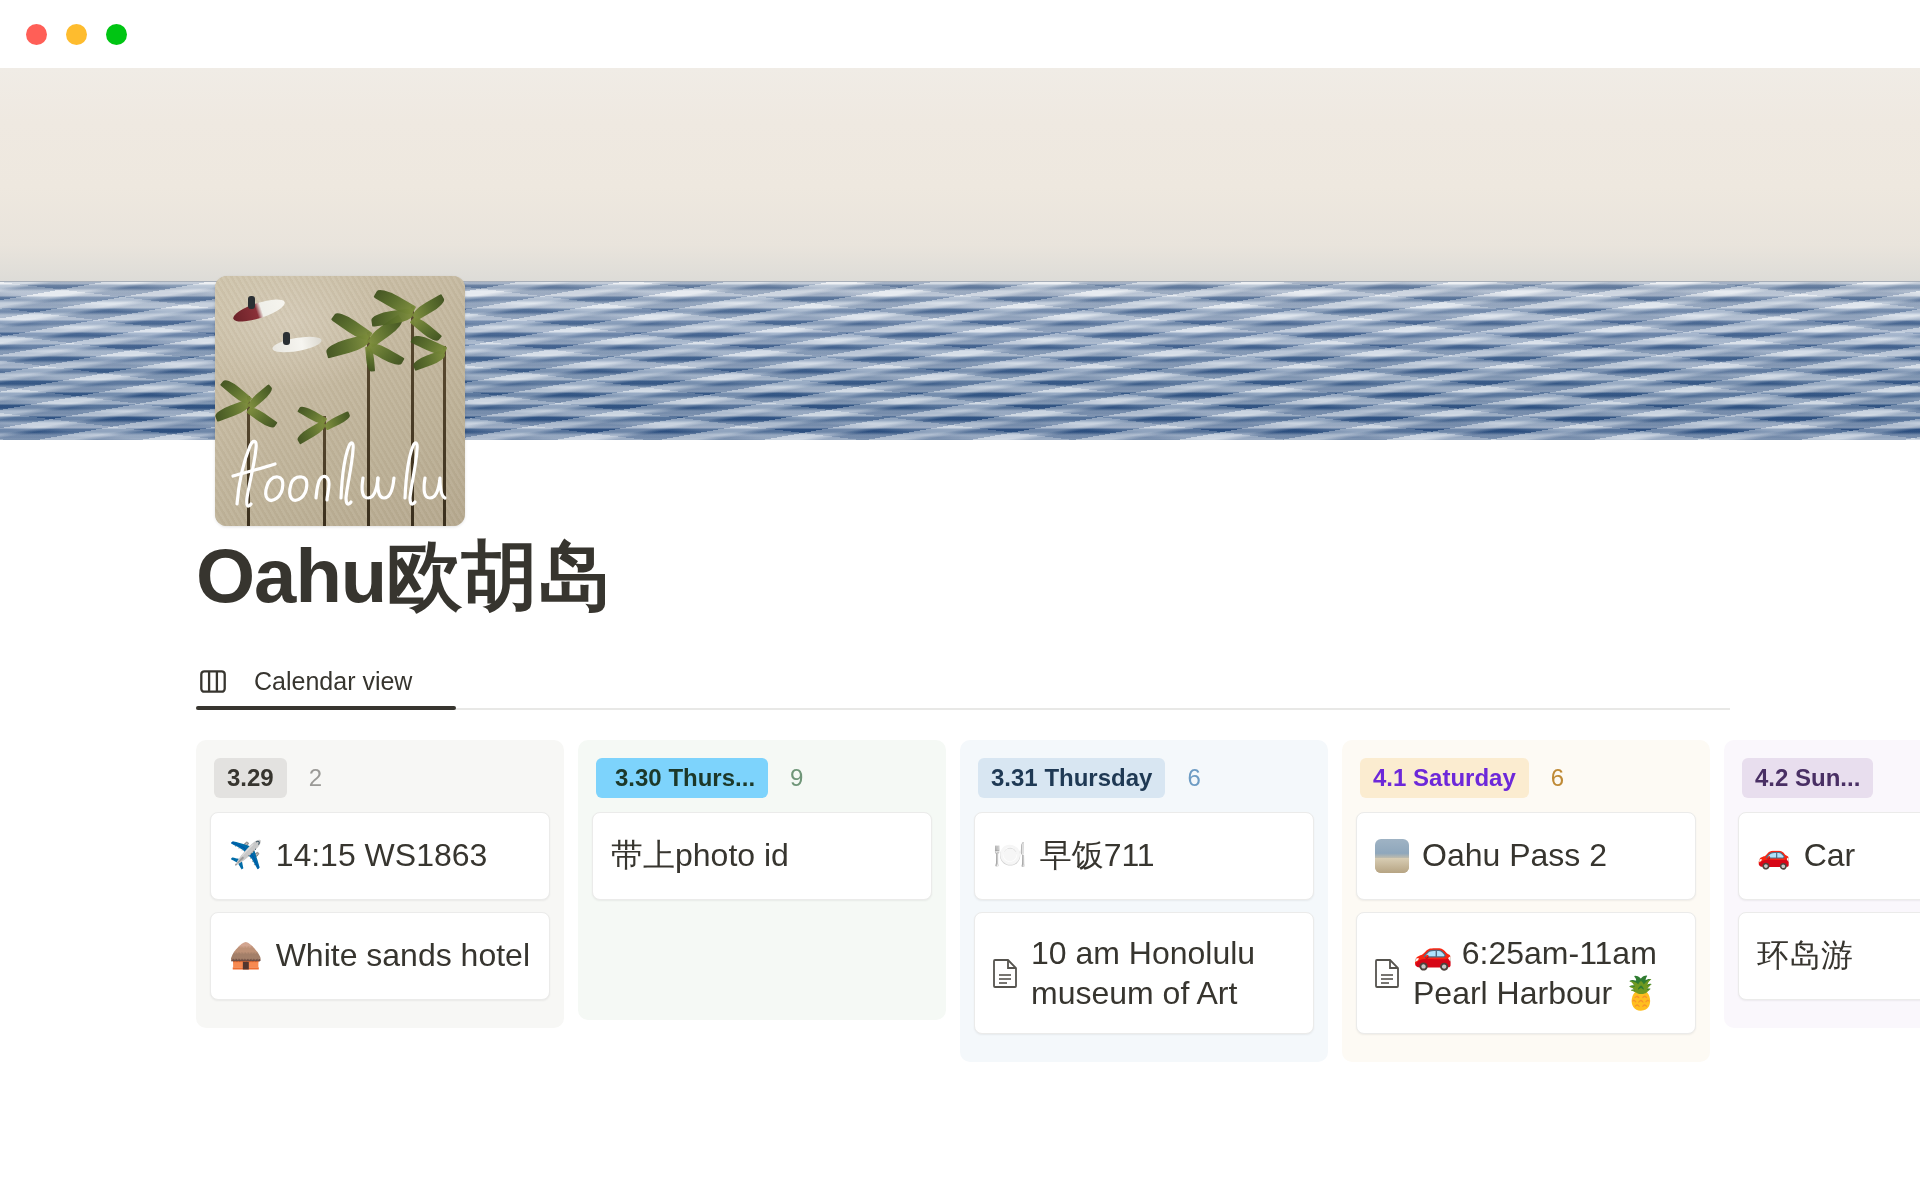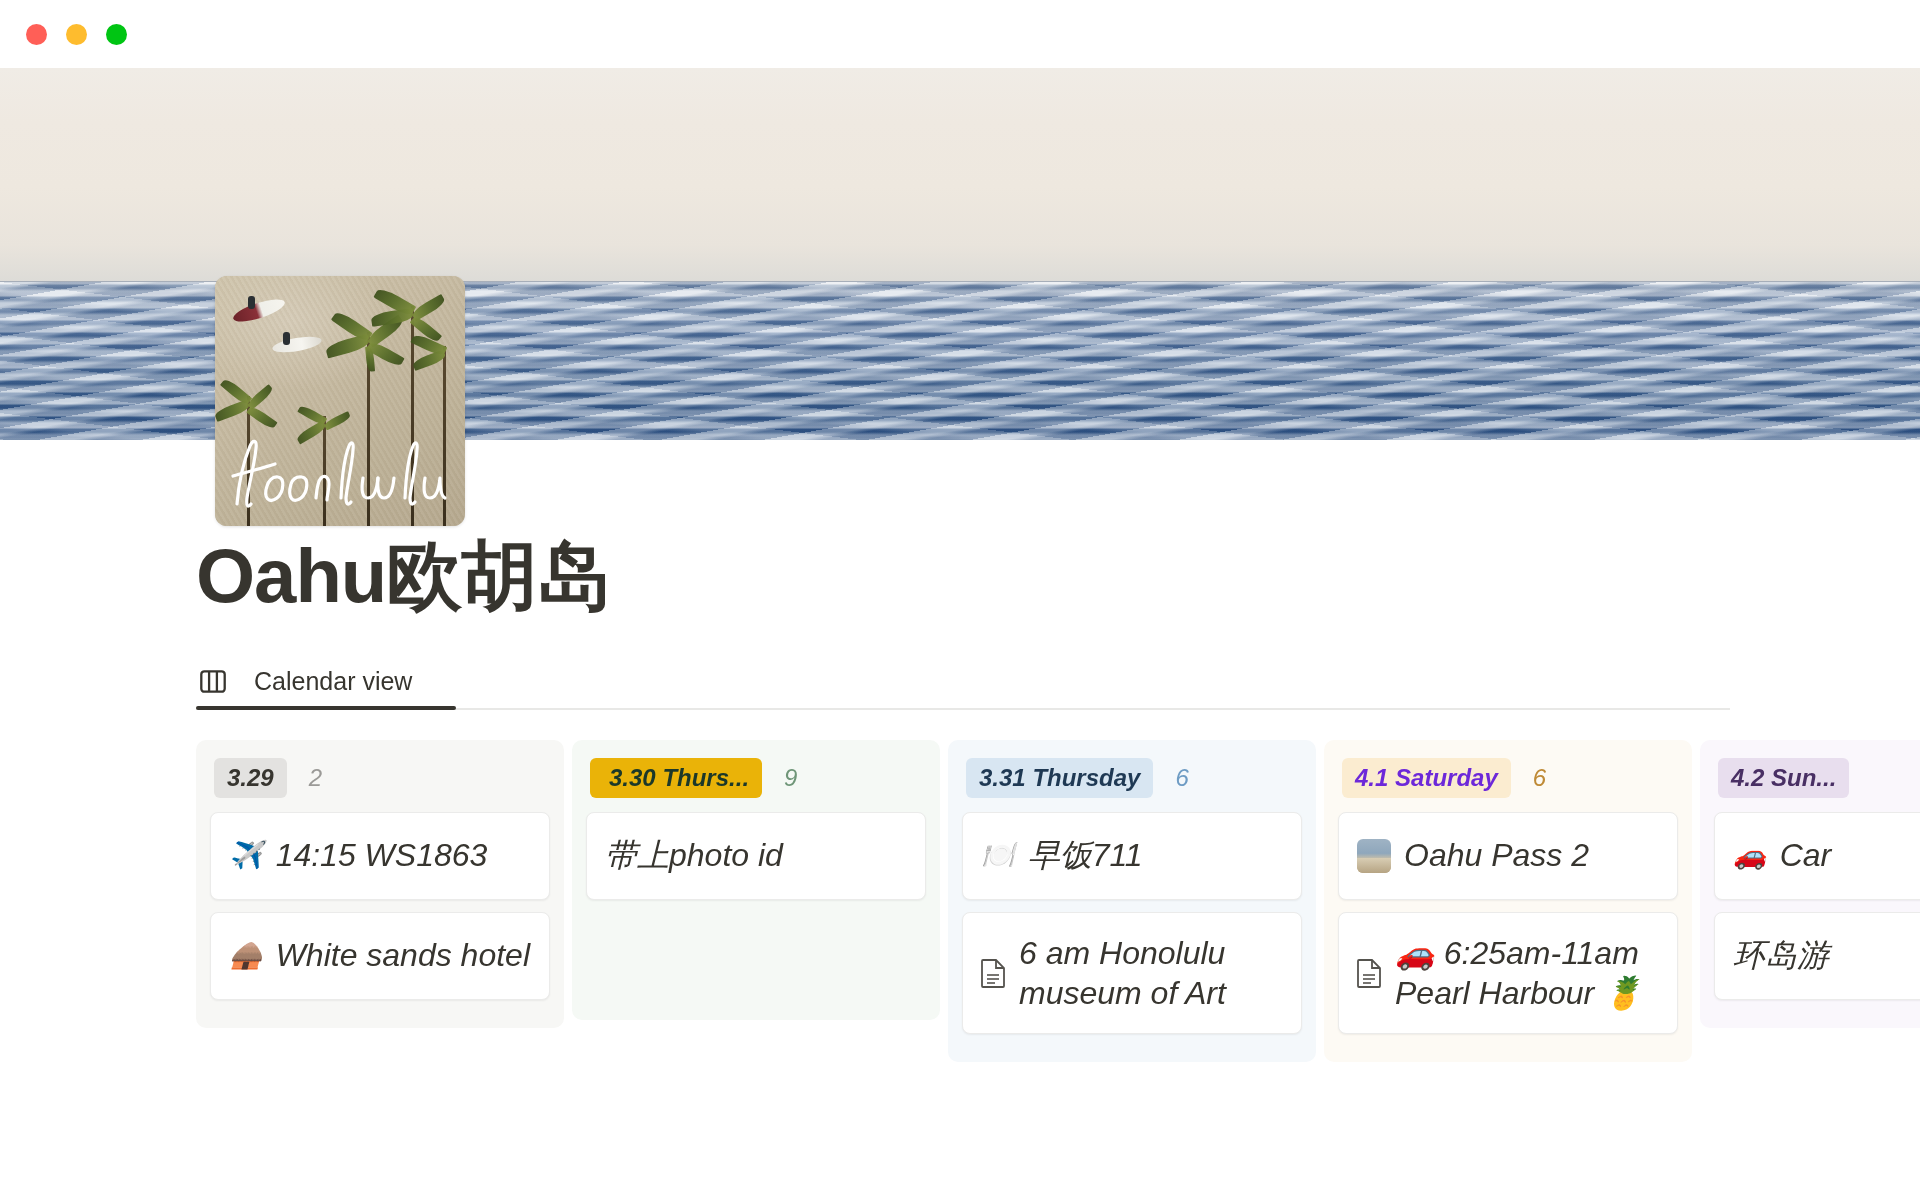--- a/index.html
+++ b/index.html
@@ -201,23 +201,22 @@
     font-size: 40px;
     font-weight: bold;
     color: #37352f;
     letter-spacing: -0.4px;
   }
 
   
   .board {
     margin-top: 30px;
     display: flex;
-    gap: 8px;
+    gap: 14px;
     align-items: flex-start;
-    font-style: italic;
   }
   .column {
     width: 368px;
     flex: 0 0 368px;
     border-radius: 10px;
     padding: 14px 14px 16px 14px;
     min-height: 280px;
   }
   .col-head {
     display: flex;
@@ -382,21 +381,21 @@
             <span class="card-icon">✈️</span>
             <span class="card-text">14:15 WS1863</span>
           </div>
           <div class="card">
             <span class="card-icon">🛖</span>
             <span class="card-text">White sands hotel</span>
           </div>
         </div>
         <div class="column" style="background: rgb(245, 249, 245);">
           <div class="col-head">
-            <span class="col-badge" style="background: #eab308; color: rgb(28, 56, 41); padding-left: 19px;">3.30 Thurs...</span>
+            <span class="col-badge" style="background: #7dd3fc; color: rgb(28, 56, 41); padding-left: 19px;">3.30 Thurs...</span>
             <span class="col-count" style="color: rgb(111, 150, 120);">9</span>
           </div>
           <div class="card">
             <span class="card-text">带上photo id</span>
           </div>
         </div>
         <div class="column" style="background: rgb(244, 248, 251);">
           <div class="col-head">
             <span class="col-badge" style="background: rgb(216, 230, 242); color: rgb(31, 57, 84);">3.31 Thursday</span>
             <span class="col-count" style="color: rgb(110, 156, 196);">6</span>
@@ -406,21 +405,21 @@
             <span class="card-text">早饭711</span>
           </div>
           <div class="card">
             <svg class="doc-icon" viewBox="0 0 25 30">
               <path d="M2 2h13l8 8v18a1 1 0 0 1-1 1H2a1 1 0 0 1-1-1V3a1 1 0 0 1 1-1z" fill="none" stroke="#55534e" stroke-width="1.8"></path>
               <path d="M15 2v8h8" fill="none" stroke="#55534e" stroke-width="1.8"></path>
               <line x1="6" y1="17" x2="18" y2="17" stroke="#55534e" stroke-width="1.6"></line>
               <line x1="6" y1="21" x2="18" y2="21" stroke="#55534e" stroke-width="1.6"></line>
               <line x1="6" y1="25" x2="14" y2="25" stroke="#55534e" stroke-width="1.6"></line>
             </svg>
-            <span class="card-text">6 am Honolulu museum of Art</span>
+            <span class="card-text">10 am Honolulu museum of Art</span>
           </div>
         </div>
         <div class="column" style="background: rgb(253, 250, 244);">
           <div class="col-head">
             <span class="col-badge" style="background: rgb(251, 236, 208); color: #6d28d9;">4.1 Saturday</span>
             <span class="col-count" style="color: rgb(191, 138, 54);">6</span>
           </div>
           <div class="card">
             <span class="card-thumb"></span>
             <span class="card-text">Oahu Pass 2</span>

